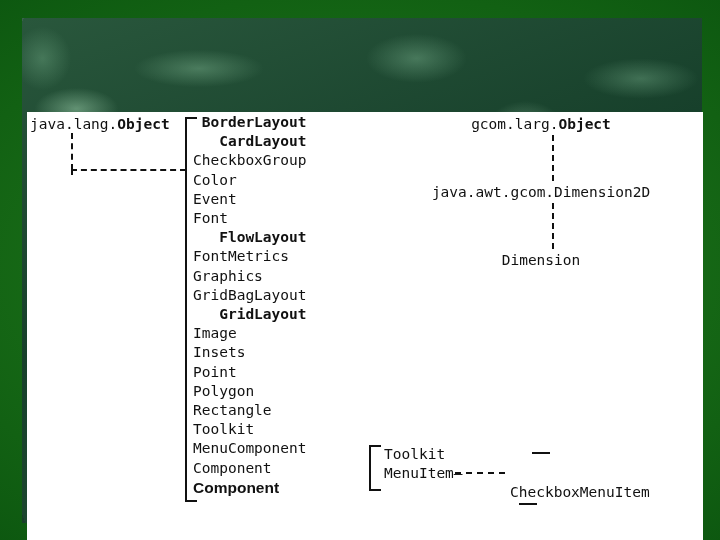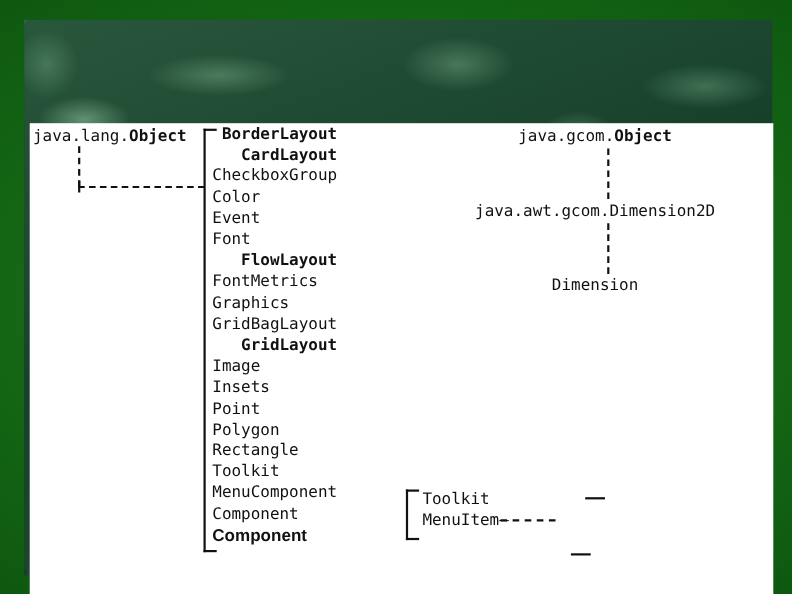--- a/index.html
+++ b/index.html
@@ -207,36 +207,37 @@
     <div class="abs mono" id="root-left"><span>java.lang.</span><b>Object</b></div>
 
     <div class="abs" id="left-vstem"></div>
     <div class="abs" id="left-plus-v"></div>
     <div class="abs" id="left-hstem"></div>
 
     <div class="abs" id="list-bracket"></div>
 
     <div class="abs mono" id="class-list"><div class="row b">BorderLayout</div><div class="row b">CardLayout</div><div class="row">CheckboxGroup</div><div class="row">Color</div><div class="row">Event</div><div class="row">Font</div><div class="row b">FlowLayout</div><div class="row">FontMetrics</div><div class="row">Graphics</div><div class="row">GridBagLayout</div><div class="row b">GridLayout</div><div class="row">Image</div><div class="row">Insets</div><div class="row">Point</div><div class="row">Polygon</div><div class="row">Rectangle</div><div class="row">Toolkit</div><div class="row">MenuComponent</div><div class="row">Component</div><div class="row sans">Component</div></div>
 
-    <div class="abs mono r-line" id="r1"><span>java.gcom.</span><b>Object</b></div>
+    <div class="abs mono r-line" id="r1"><span>gcom.larg.</span><b>Object</b></div>
 
     <div class="abs r-conn" id="rc1"></div>
 
     <div class="abs mono r-line" id="r2">java.awt.gcom.Dimension2D</div>
 
     <div class="abs r-conn" id="rc2"></div>
 
     <div class="abs mono r-line" id="r3">Dimension</div>
 
     <div class="abs" id="menu-bracket"></div>
 
     <div class="abs mono" id="menu-bar-row">Toolkit</div>
 
     <div class="abs mono" id="menu-item-row">MenuItem—</div>
 
 
+    <div class="abs mono" id="checkbox-row">CheckboxMenuItem</div>
 
     <div class="abs" id="dash-top"></div>
     <div class="abs" id="dash-run"></div>
     <div class="abs" id="dash-bottom"></div>
 
   </div>
 </div>
 
 </body></html>

